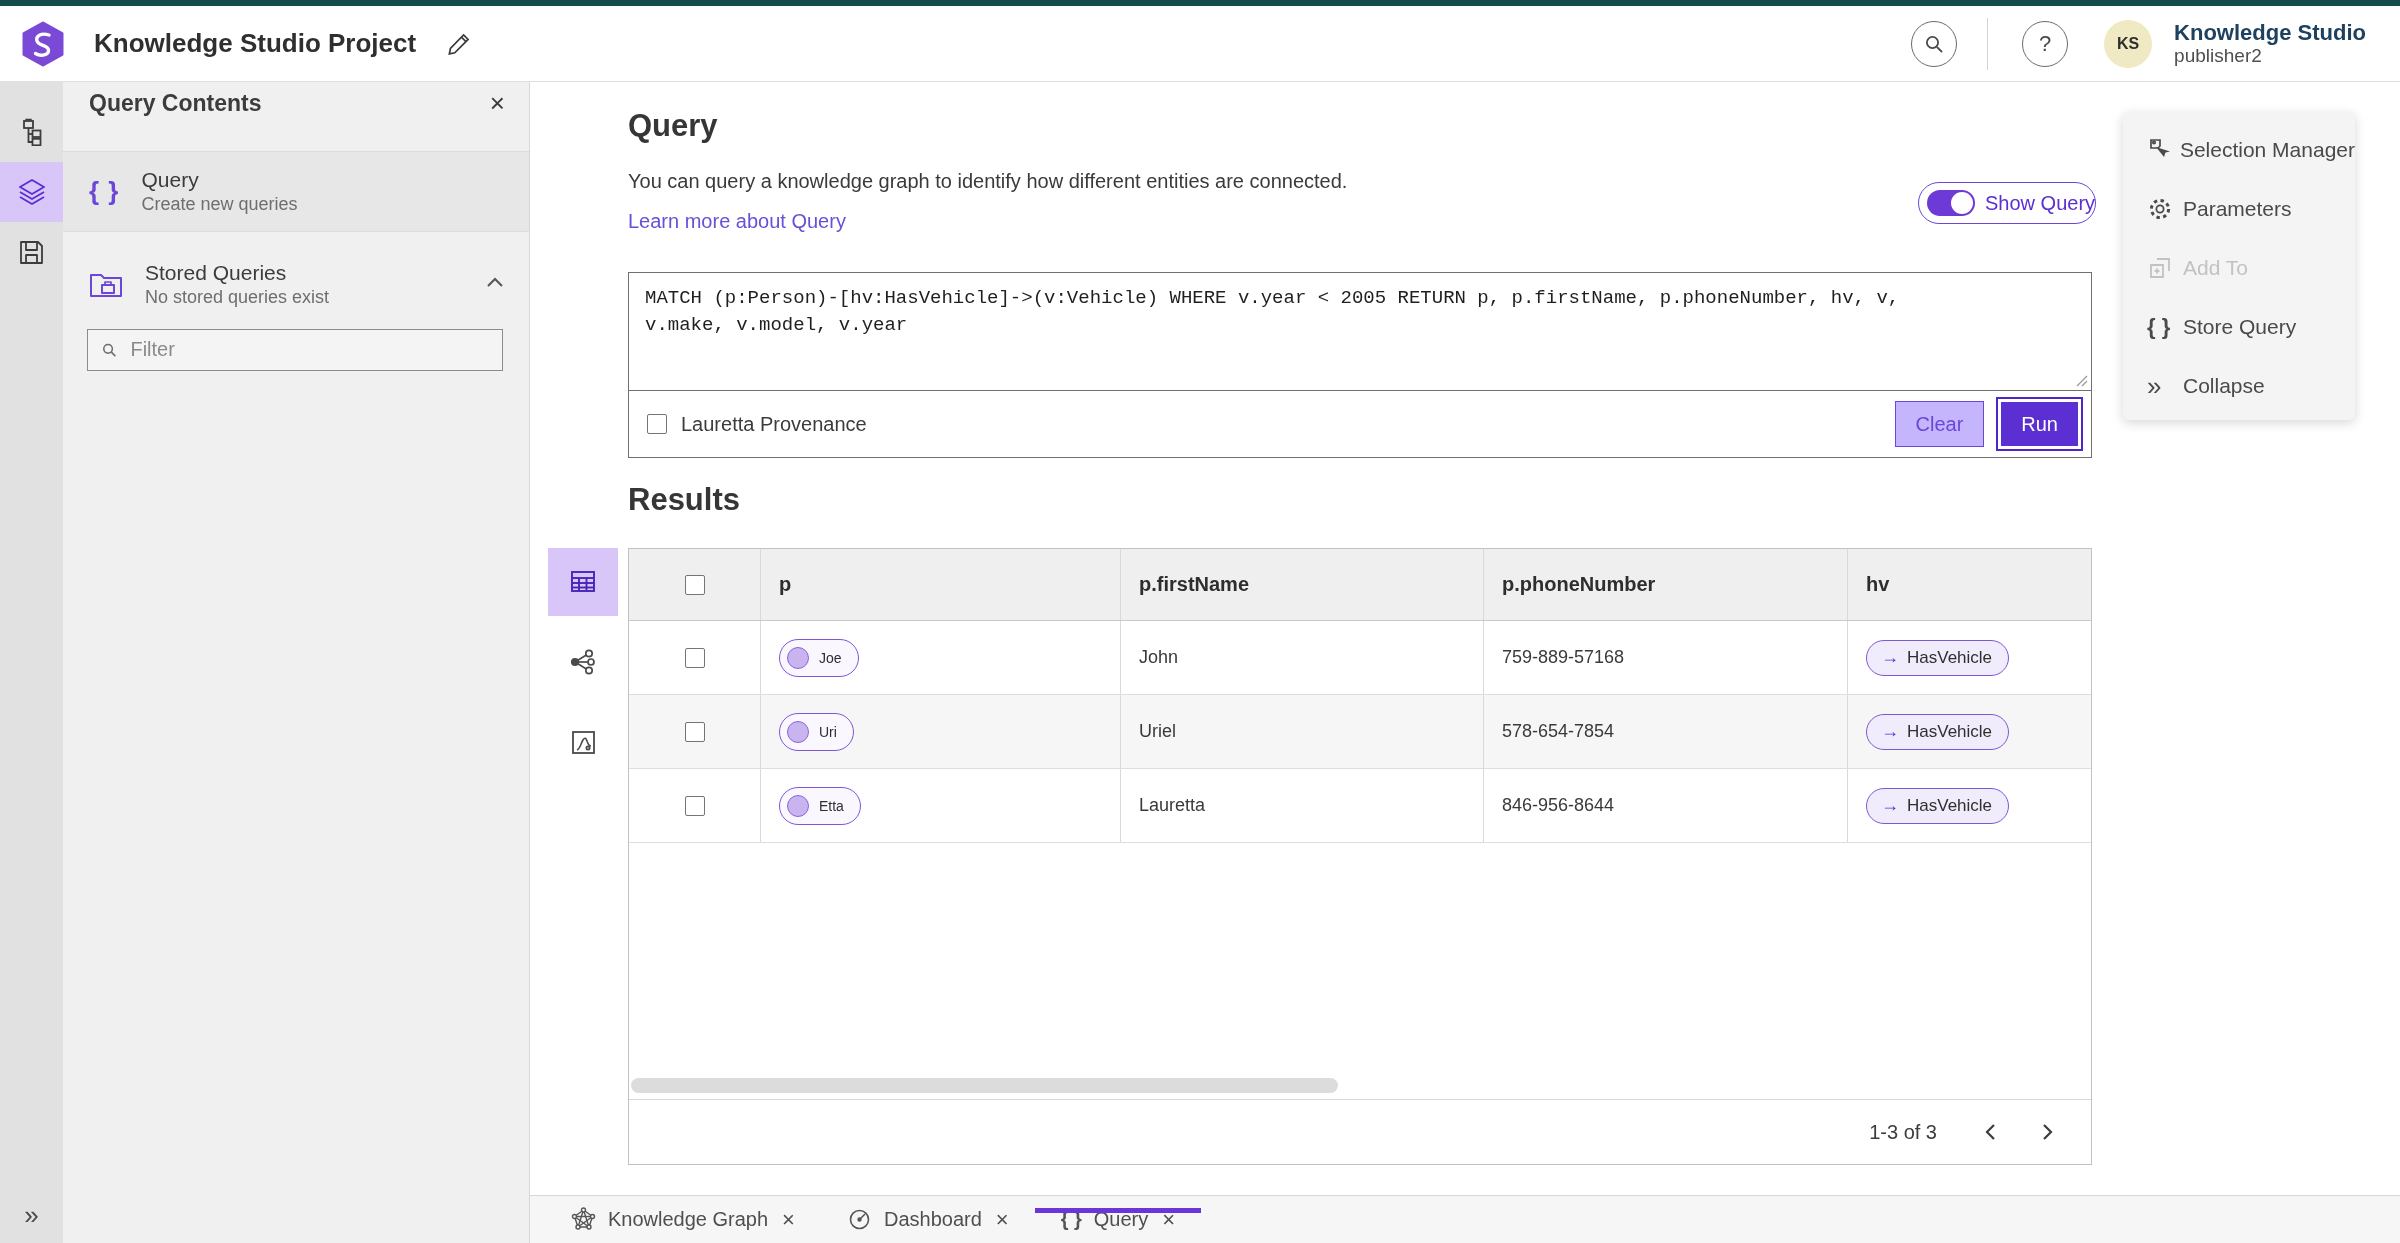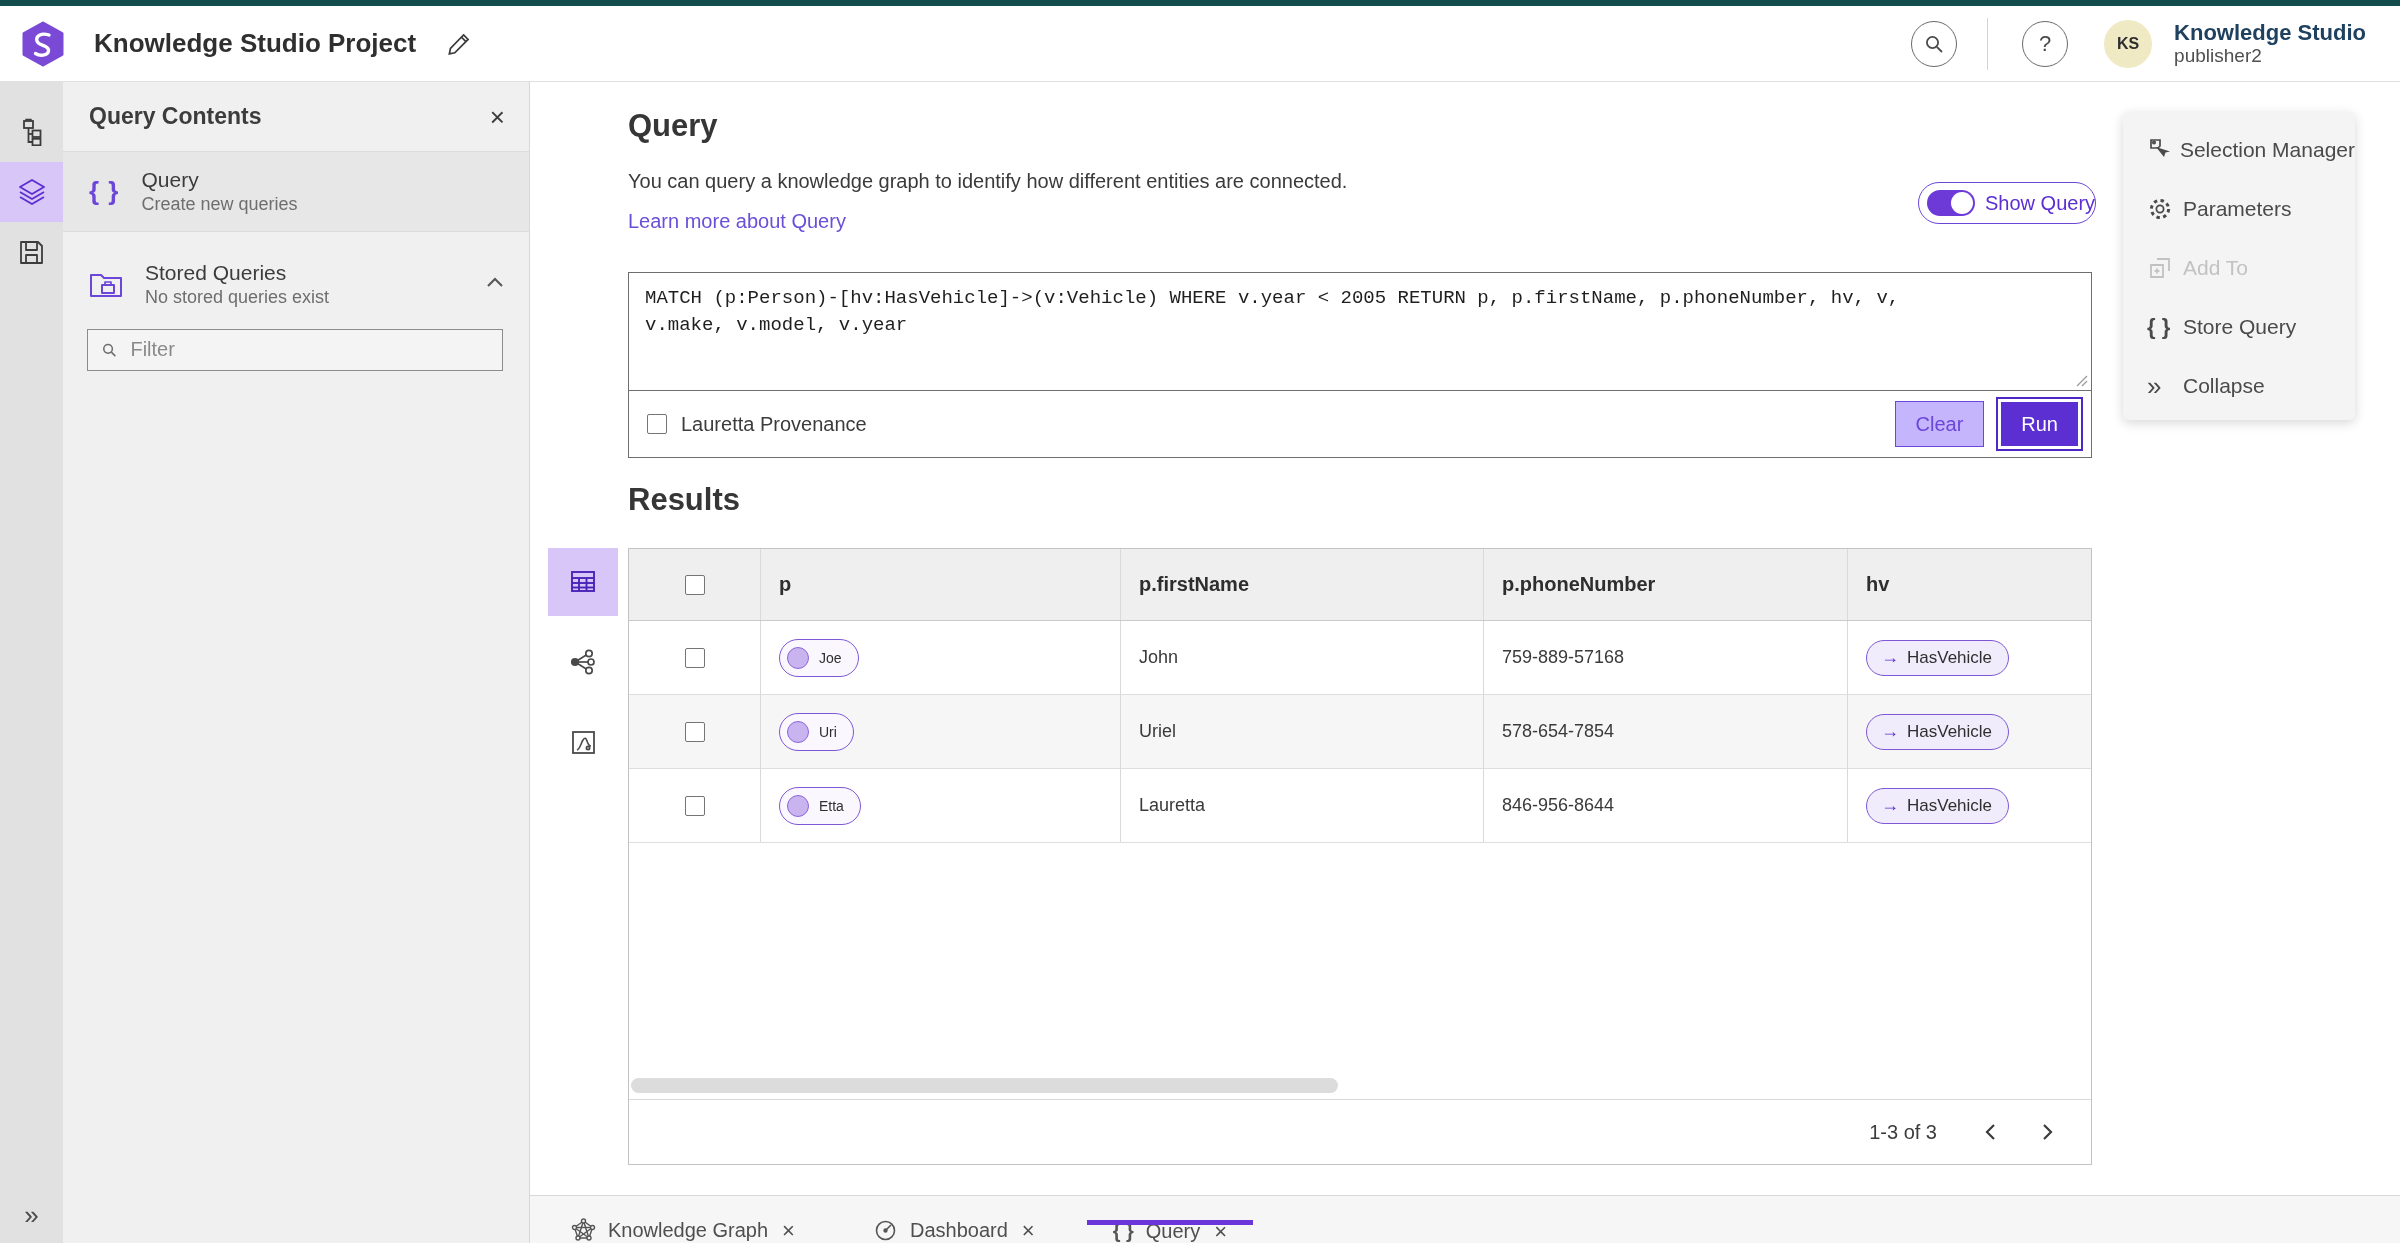--- a/index.html
+++ b/index.html
@@ -25,21 +25,21 @@
 
   
   #rail { position:absolute; left:0; top:82px; width:63px; height:1161px; background:#e1e1e1; }
   .rail-icon { width:63px; height:60px; display:flex; align-items:center; justify-content:center; color:#3c3c3c; }
   .rail-icon.first { margin-top:20px; }
   .rail-icon.active { background:#d9c6f8; color:#5b2fd1; }
   .rail-expand { position:absolute; left:0; bottom:8px; width:63px; height:40px; display:flex; align-items:center; justify-content:center; font-size:26px; color:#4a4a4a; cursor:pointer; }
 
   
   #contents-panel { position:absolute; left:63px; top:82px; width:467px; height:1161px; background:#f0f0f0; border-right:1px solid #d8d8d8; }
-  .panel-header { height:70px; display:flex; align-items:center; padding:0 24px 0 26px; border-bottom:1px solid #dcdcdc; }
+  .panel-header { height:70px; display:flex; padding:8px 24px 0 26px; border-bottom:1px solid #dcdcdc; }
   .panel-title { font-size:23px; font-weight:600; color:#3c3c3c; }
   .panel-close { margin-left:auto; font-size:26px; color:#3c3c3c; cursor:pointer; line-height:1; }
   .query-item { height:80px; background:#e7e7e7; display:flex; align-items:center; padding:0 24px 0 26px; border-bottom:1px solid #dcdcdc; cursor:pointer; }
   .braces-icon { font-size:26px; color:#6b46d9; font-weight:600; letter-spacing:1px; white-space:nowrap; }
   .item-text { margin-left:22px; line-height:1.25; }
   .item-title { font-size:21px; color:#3c3c3c; }
   .item-sub { font-size:18px; color:#6e6e6e; }
   .stored-header { margin-top:14px; padding:14px 24px 10px 26px; display:flex; align-items:center; }
   .stored-chevron { margin-left:auto; cursor:pointer; }
   .filter-wrap { margin:10px 26px 0 24px; height:42px; border:1px solid #8c8c8c; display:flex; align-items:center; padding:0 12px; background:#f4f4f4; }
@@ -104,21 +104,21 @@
   #actions-panel { position:absolute; left:2123px; top:112px; width:232px; height:308px; background:#f4f4f4; border-radius:6px; box-shadow:0 3px 12px rgba(0,0,0,0.16); padding-top:8px; }
   .action-item { height:59px; display:flex; align-items:center; padding-left:24px; color:#4a4a4a; cursor:pointer; }
   .action-item .a-icon { width:30px; display:flex; align-items:center; justify-content:flex-start; color:#4a4a4a; }
   .action-item .a-label { font-size:21px; margin-left:6px; white-space:nowrap; }
   .action-item.disabled { color:#c2c2c2; cursor:default; }
   .action-item.disabled .a-icon { color:#c2c2c2; }
   .a-braces { font-size:22px; font-weight:600; }
   .a-collapse { font-size:26px; line-height:1; }
 
   
-  #tabbar { position:absolute; left:530px; top:1195px; width:1870px; height:48px; background:#f6f6f6; border-top:1px solid #d8d8d8; display:flex; align-items:flex-end; padding-left:15px;gap:26px; }
+  #tabbar { position:absolute; left:530px; top:1195px; width:1870px; height:48px; background:#f6f6f6; border-top:1px solid #d8d8d8; display:flex; align-items:center; padding-left:15px; }
   .tab { position:relative; display:flex; align-items:center; padding:0 26px; cursor:pointer; color:#4f4f4f; }
   .tab .t-icon { display:flex; align-items:center; color:#555; }
   .tab .t-label { font-size:20px; margin-left:12px; white-space:nowrap; }
   .tab .t-close { font-size:22px; margin-left:14px; color:#4f4f4f; cursor:pointer; line-height:1; }
   .tab.active::before { content:""; position:absolute; left:0; top:0; width:100%; height:5px; background:#6a35d9; }
   .t-braces { font-size:20px; font-weight:600; color:#4f4f4f; }
 </style>
 </head>
 <body>
 

